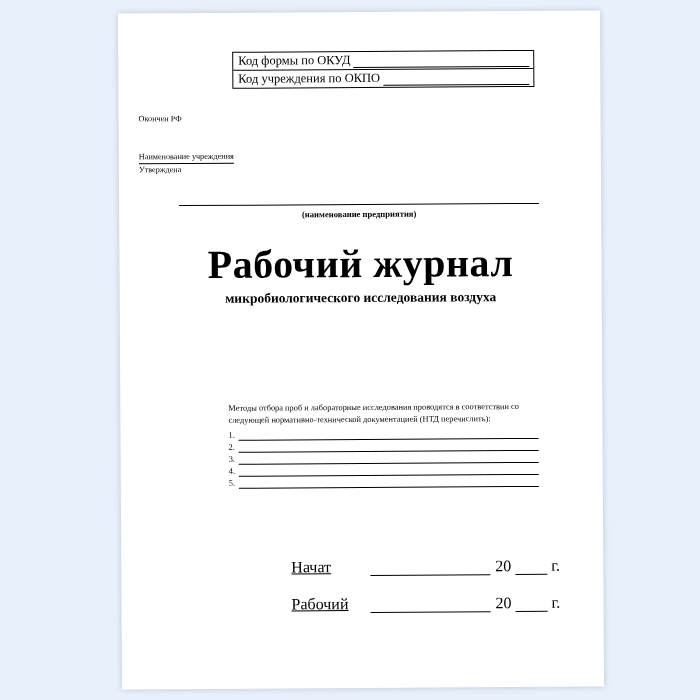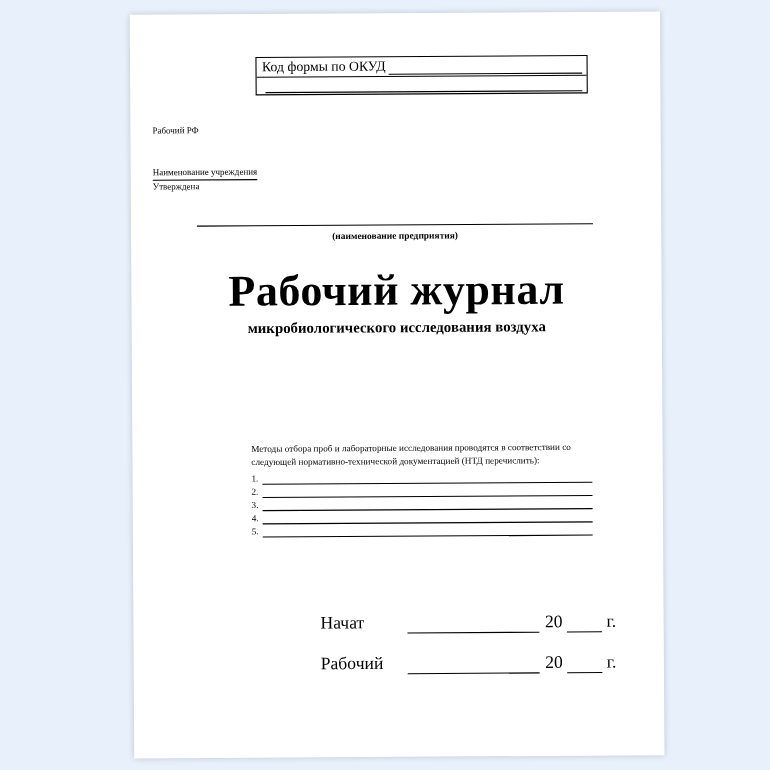--- a/index.html
+++ b/index.html
@@ -165,21 +165,21 @@
     position: absolute;
     left: 170px;
     width: 300px;
     font-size: 16px;
     display: flex;
     align-items: flex-end;
     white-space: nowrap;
   }
   .foot.start { top: 546px; }
   .foot.end   { top: 583px; }
-  .foot .lbl { width: 74px; }
+  .foot .lbl { width: 74px; text-decoration: underline; }
   .foot .blank1 {
     width: 120px;
     border-bottom: 1px solid #000;
     height: 16px;
     margin: 0 5px;
   }
   .foot .yr { }
   .foot .blank2 {
     width: 32px;
     border-bottom: 1px solid #000;
@@ -193,25 +193,26 @@
 <div class="page-wrap">
   <div class="sheet">
     <div class="inner">
 
       <div class="okud-box">
         <div class="okud-row first">
           <span class="okud-label">Код  формы по ОКУД</span>
           <span class="okud-line"></span>
         </div>
         <div class="okud-row">
+          <span class="okud-label">Код учреждения по ОКПО</span>
           <span class="okud-line"></span>
         </div>
       </div>
 
-      <div class="left-org">Рабочий РФ</div>
+      <div class="left-org">Окончен РФ</div>
 
       <div class="left-name">
         <div class="ul">Наименование учреждения</div>
         <div>Утверждена</div>
       </div>
 
 
       <div class="ent-rule"></div>
       <div class="ent-cap">(наименование предприятия)</div>
 

